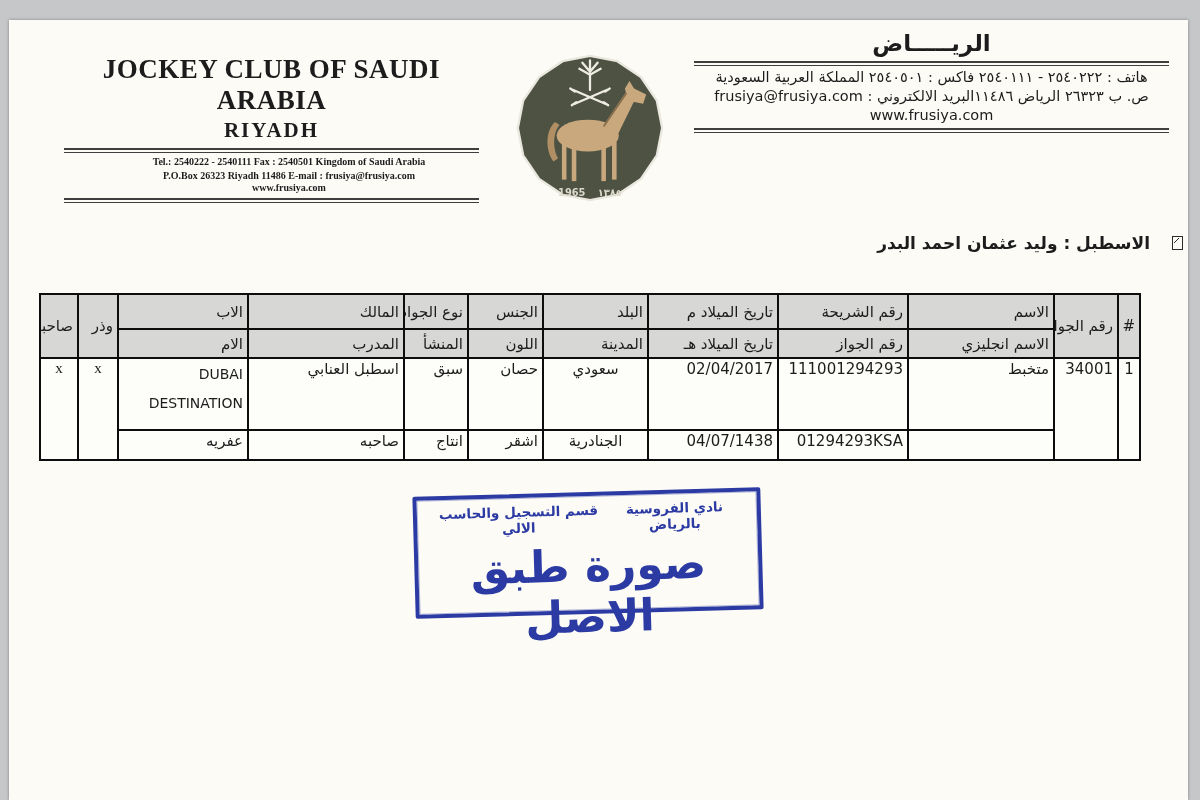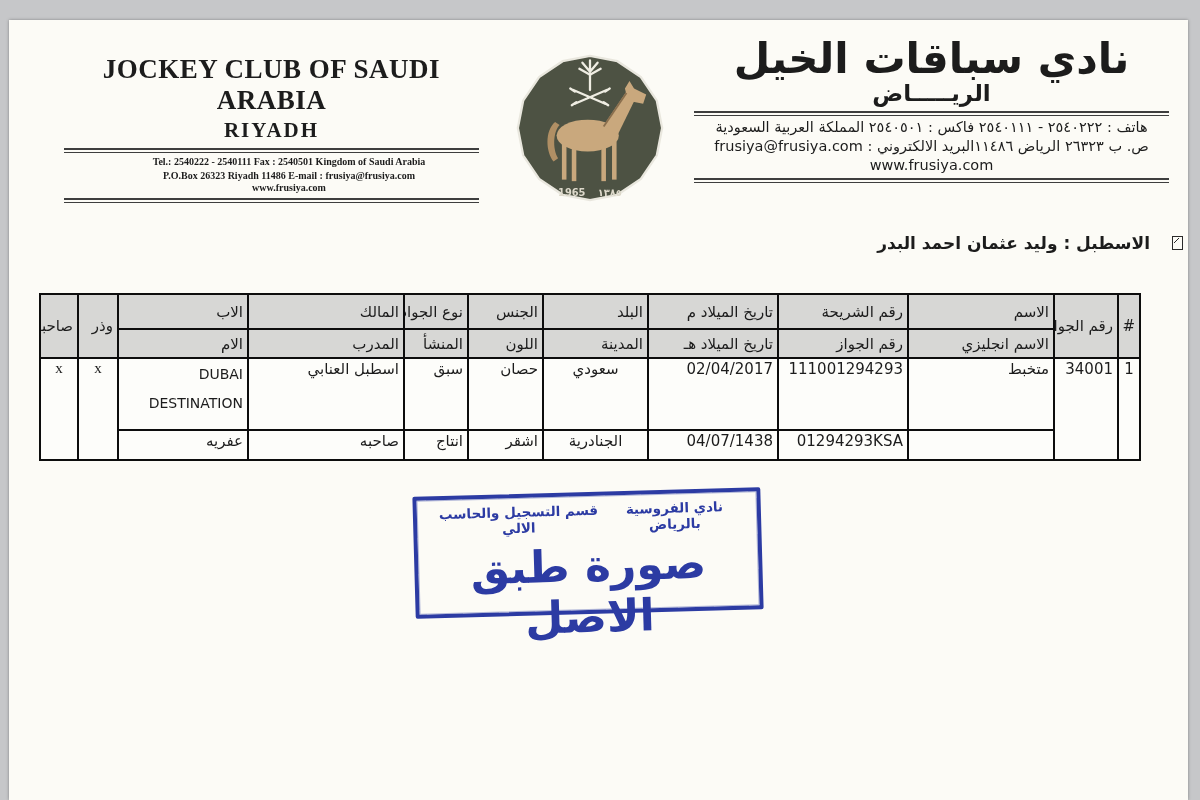--- a/index.html
+++ b/index.html
@@ -103,21 +103,20 @@
       <ellipse cx="97" cy="118" rx="41" ry="21" fill="#c9a87d"></ellipse>
       <polygon points="117,106 148,60 161,67 137,116" fill="#c9a87d"></polygon>
       <polygon points="146,56 152,46 158,56 174,64 170,76 150,72" fill="#c9a87d"></polygon>
       <path d="M118,106 L148,62" stroke="#8a6f4e" stroke-width="2.5" fill="none"></path>
     </g>
     <text x="76" y="198" font-size="13" font-weight="bold" fill="#ddd9cb" text-anchor="middle">1965</text>
     <text x="126" y="198" font-size="13" font-weight="bold" fill="#ddd9cb" text-anchor="middle">١٣٨٥</text>
   </svg>
 
   <div class="ar-block">
-    <div class="ar-title">نادي سباقات الخيل</div>
     <div class="ar-city">الريـــــاض</div>
     <div class="rule"></div>
     <div class="ar-line">هاتف : ٢٥٤٠٢٢٢ - ٢٥٤٠١١١  فاكس : ٢٥٤٠٥٠١   المملكة العربية السعودية</div>
     <div class="ar-line">ص. ب ٢٦٣٢٣ الرياض ١١٤٨٦البريد الالكتروني : frusiya@frusiya.com</div>
     <div class="ar-line">www.frusiya.com</div>
     <div class="rule"></div>
   </div>
 
   <div class="stable-line">
     <span class="tofu"></span>

